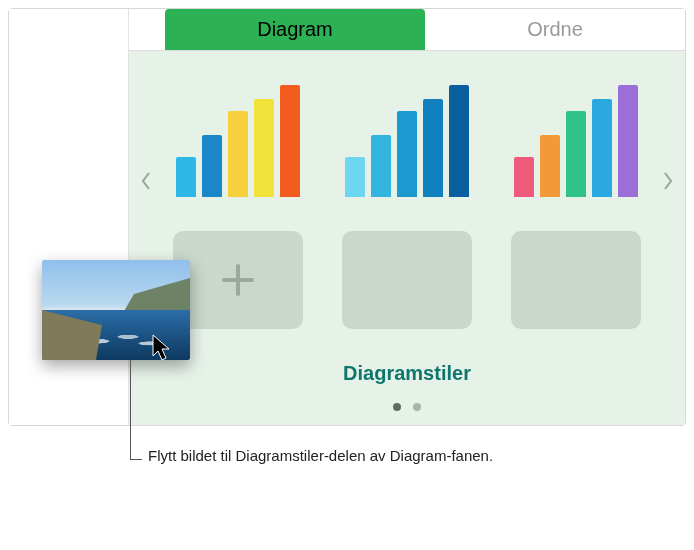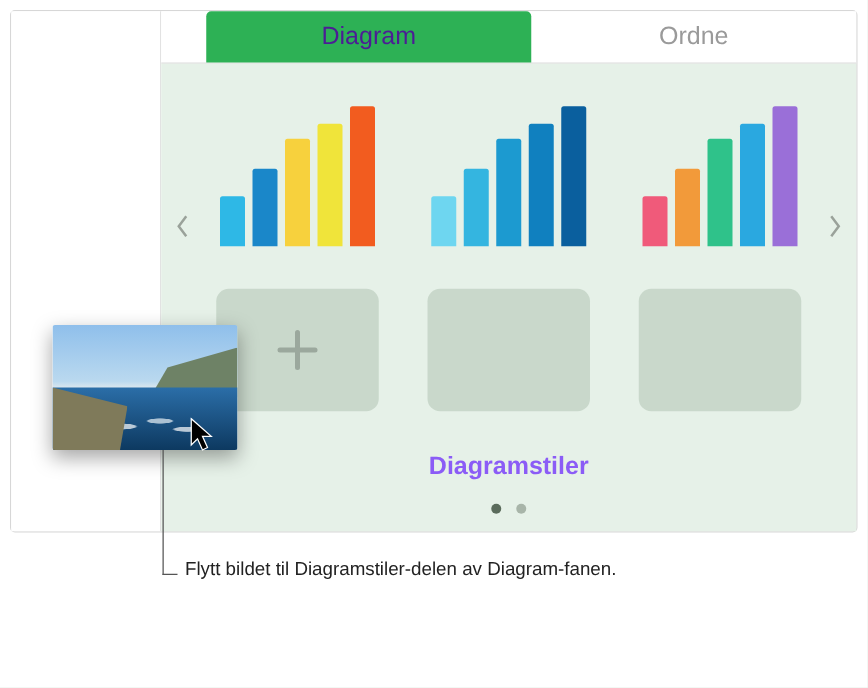--- a/index.html
+++ b/index.html
@@ -39,21 +39,21 @@
     position: relative;
   }
   .tab + .tab::before {
     content: "";
     position: absolute;
     left: 0; top: 10px; bottom: 10px;
     width: 1px;
     background: #dedede;
   }
   .tab.active {
-    color: #4c1d95;
+    color: #000000;
     background: #2db155;
     border-radius: 4px 4px 0 0;
     margin-left: 36px;
   }
   .tab.active::before { display:none; }
   .tab.active + .tab::before { display:none; }
   .panel {
     position: absolute;
     left: 120px; right: 0; top: 42px; bottom: 0;
     background: #e6f1e8;
@@ -111,21 +111,21 @@
   }
   .plus-icon::before { left: 14px; top: 0; width: 4px; height: 32px; }
   .plus-icon::after { top: 14px; left: 0; height: 4px; width: 32px; }
   .section-label {
     position: absolute;
     left: 0; right: 0;
     bottom: 40px;
     text-align: center;
     font-size: 20px;
     font-weight: 600;
-    color: #8b5cf6;
+    color: #0f766e;
   }
   .page-dots {
     position: absolute;
     left: 0; right: 0; bottom: 14px;
     display: flex; justify-content: center; gap: 12px;
   }
   .page-dots span {
     width: 8px; height: 8px; border-radius: 50%;
     background: #a8b5a9;
   }

